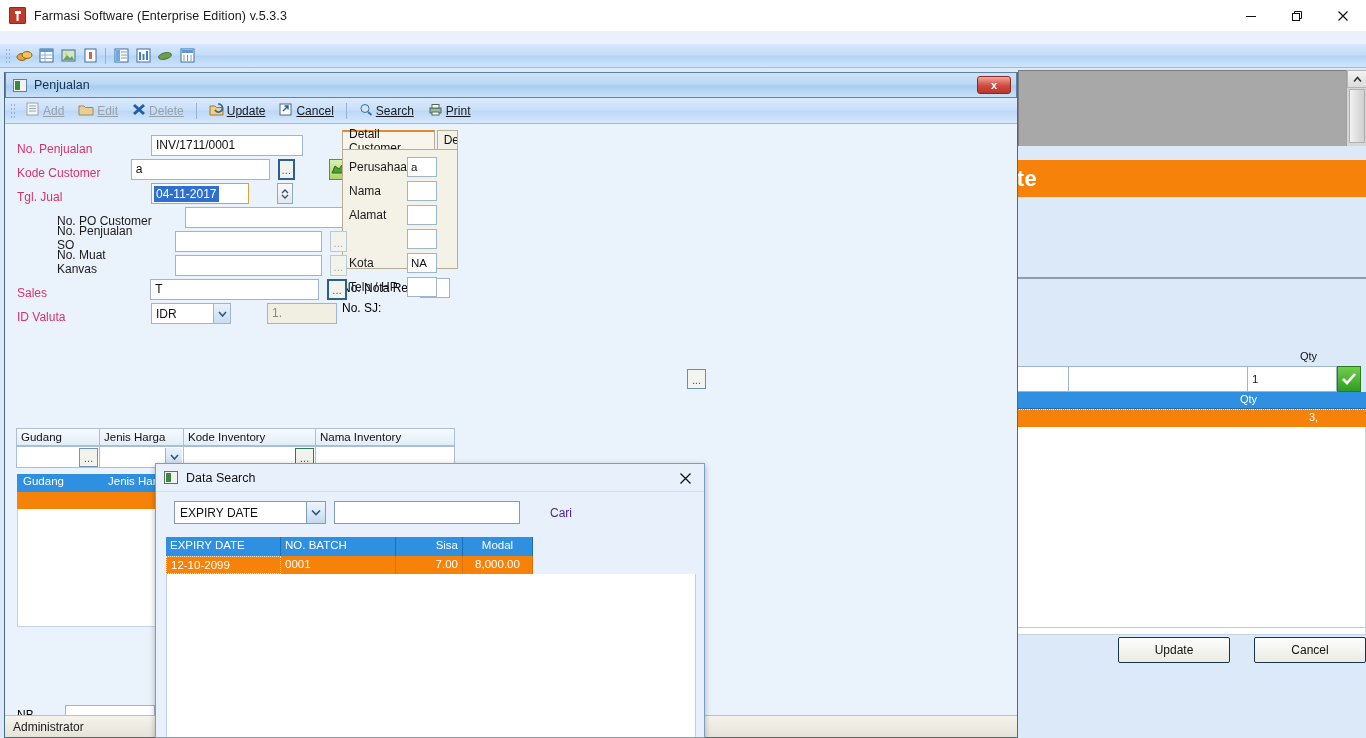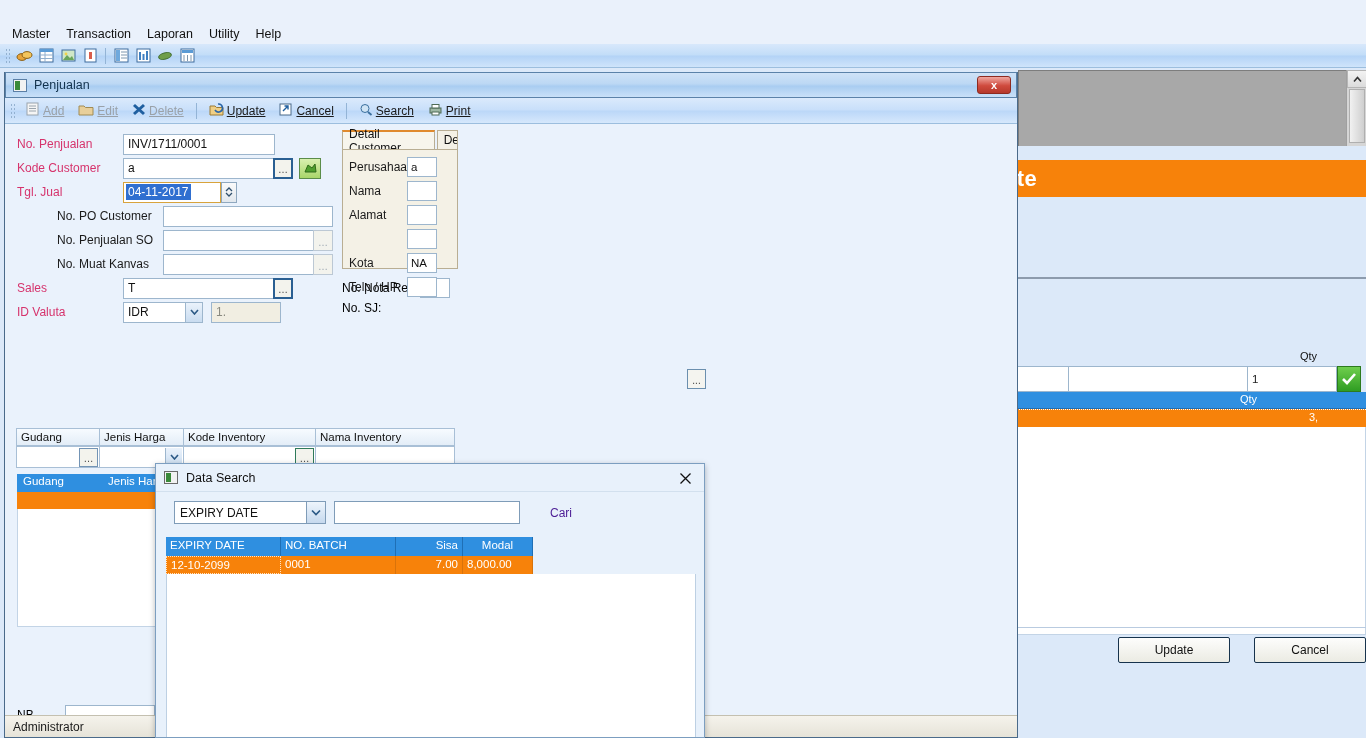--- a/index.html
+++ b/index.html
@@ -227,21 +227,21 @@
   }
   .tbbtn { display: flex; align-items: center; gap: 3px; padding: 2px 5px; cursor: default; }
   .tbbtn .t { font-size: 12px; color: #1a1a1a; }
   .tbbtn.disabled .t { color: #9aa1a8; }
   .tbbtn .u { text-decoration: underline; }
 
   .pj-body { position: relative; height: 612px; background:#eaf2fc; }
 
   
   .form-left { position: absolute; left: 12px; top: 8px; width: 330px; }
-  .frow { display: flex; align-items: center; height: 24px; margin-bottom: 0px; }
+  .frow { display: flex; align-items: flex-end; height: 24px; margin-bottom: 0px; gap: 28px; }
   .flabel { width: 106px; font-size: 12px; }
   .flabel.req { color: #d6336c; }
   .flabel.norm { color: #1a1a1a; margin-left: 40px; }
   .finput {
     height: 21px; border: 1px solid #9db6cd; background: #fff;
     font-size: 12px; padding: 0 4px; color: #111; line-height: 19px;
   }
   .dots-btn {
     width: 20px; height: 21px; border: 1px solid #7394b5; background: #f3f3ed;
     display: flex; align-items: flex-end; justify-content: center;
@@ -381,28 +381,43 @@
     border-right: 1px solid #d9730a; padding: 0 4px;
   }
   .ds-grow div.first { border: 1px dotted #ffe3c4; }
   .ds-gbody { height: 170px; background: #fff; border: 1px solid #bdd0e3; border-top: none; }
 </style>
 </head>
 <body>
 
 <div id="app">
 
-
-  <div class="menubar">
-    <div class="menu-item">Master</div>
-    <div class="menu-item">Transaction</div>
-    <div class="menu-item">Laporan</div>
-    <div class="menu-item">Utility</div>
-    <div class="menu-item">Help</div>
+  <div class="titlebar">
+    <div class="app-icon"></div>
+    <div class="app-title">Farmasi Software (Enterprise Edition) v.5.3.3</div>
+    <div class="winbtns">
+      <div class="winbtn">
+        <svg width="12" height="12" viewBox="0 0 12 12">
+            <rect x="1" y="6" width="10" height="1" fill="#111"></rect>
+          </svg>
+      </div>
+      <div class="winbtn">
+        <svg width="12" height="12" viewBox="0 0 12 12">
+          <rect x="1.5" y="3.5" width="7" height="7" fill="none" stroke="#111"></rect>
+          <path d="M3.5 3.5 V1.5 H10.5 V8.5 H8.5" fill="none" stroke="#111"></path>
+        </svg>
+      </div>
+      <div class="winbtn">
+        <svg width="12" height="12" viewBox="0 0 12 12">
+          <path d="M1.5 1.5 L10.5 10.5 M10.5 1.5 L1.5 10.5" stroke="#111" stroke-width="1.2"></path>
+        </svg>
+      </div>
+    </div>
   </div>
+
 
   <div class="apptoolbar">
     <div class="tb-grip"></div>
     <div class="tb-ico">
       <svg width="17" height="15" viewBox="0 0 17 15">
         <ellipse cx="6" cy="9" rx="5" ry="3.4" fill="#e8a43a" stroke="#8a5f16"></ellipse>
         <ellipse cx="11" cy="7" rx="5" ry="3.4" fill="#f3c55c" stroke="#8a5f16"></ellipse>
       </svg>
     </div>
     <div class="tb-ico">
@@ -805,19 +820,19 @@
       <div class="ds-ghdr">
         <div style="width:115px;">EXPIRY DATE</div>
         <div style="width:115px;">NO. BATCH</div>
         <div style="width:67px;text-align:right;">Sisa</div>
         <div style="width:70px;text-align:center;">Modal</div>
       </div>
       <div class="ds-grow">
         <div class="first" style="width:115px;">12-10-2099</div>
         <div style="width:115px;">0001</div>
         <div style="width:67px;text-align:right;">7.00</div>
-        <div style="width:70px;text-align:left;">8,000.00</div>
+        <div style="width:70px;text-align:center;">8,000.00</div>
       </div>
       <div class="ds-gbody"></div>
     </div>
   </div>
 
 </div>
 
 </body></html>

